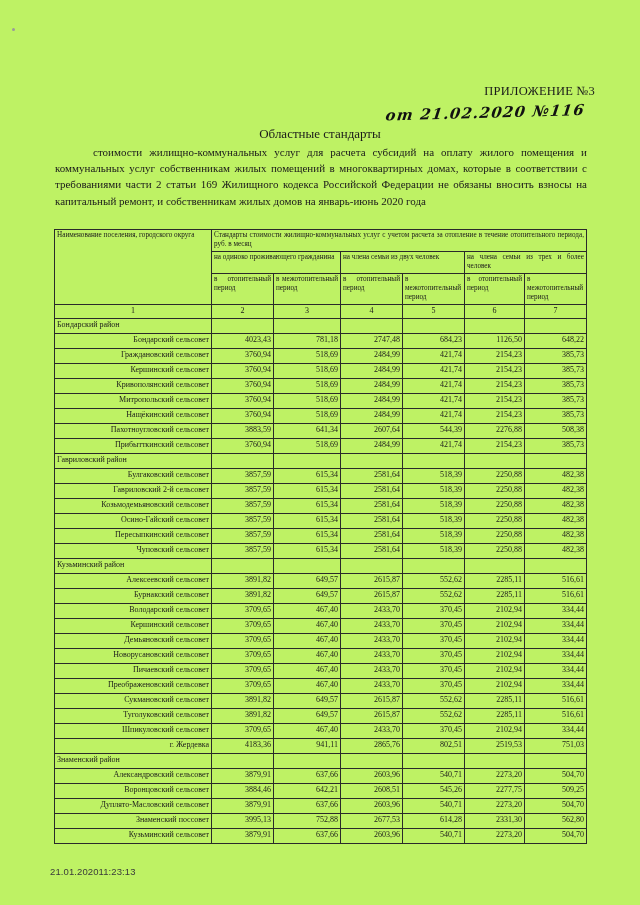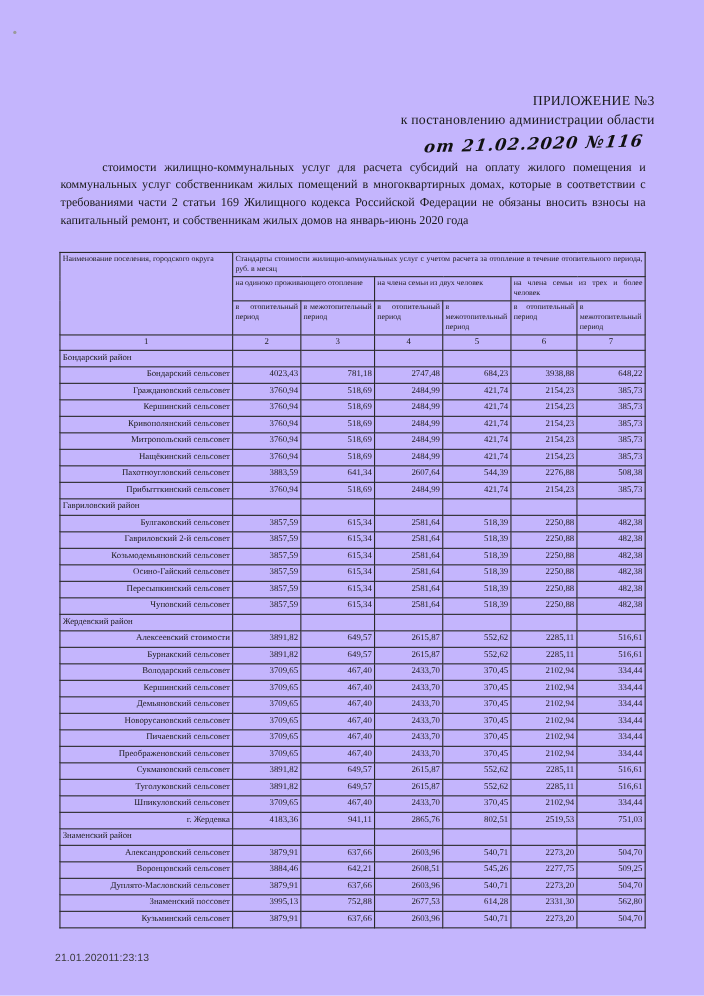--- a/index.html
+++ b/index.html
@@ -13,21 +13,21 @@
     height: 905px;
     position: relative;
     font-family: "Liberation Serif", "DejaVu Serif", serif;
     color: #1a1a1a;
     overflow: hidden;
   }
 
   .page {
     position: absolute;
     inset: 0;
-    background: #c4b5fd;
+    background: #bef264;
   }
 
   .corner-mark {
     position: absolute;
     left: 12px;
     top: 28px;
     width: 3px;
     height: 3px;
     background: #9a9a9a;
     border-radius: 50%;
@@ -170,44 +170,44 @@
 </style>
 </head>
 <body>
 
 <div class="page">
 
   <div class="corner-mark"></div>
 
   <div class="header-block">
     <div class="appendix-line">ПРИЛОЖЕНИЕ №3</div>
-    <div class="appendix-line l2">к постановлению администрации области</div>
     <span class="handwritten">от 21.02.2020 №116</span>
   </div>
 
+  <div class="doc-title">Областные стандарты</div>
 
   <div class="intro">стоимости жилищно-коммунальных услуг для расчета субсидий на оплату жилого помещения и коммунальных услуг собственникам жилых помещений в многоквартирных домах, которые в соответствии с требованиями части 2 статьи 169 Жилищного кодекса Российской Федерации не обязаны вносить взносы на капитальный ремонт, и собственникам жилых домов на январь-июнь 2020 года</div>
 
   <table class="main">
     <colgroup>
       <col style="width:157px">
       <col style="width:62px">
       <col style="width:67px">
       <col style="width:62px">
       <col style="width:62px">
       <col style="width:60px">
       <col style="width:62px">
     </colgroup>
     <thead>
       <tr>
         <th class="head-name" rowspan="3">Наименование поселения, городского округа</th>
         <th class="head-top" colspan="6">Стандарты стоимости жилищно-коммунальных услуг с учетом расчета за отопление в течение отопительного периода, руб. в месяц</th>
       </tr>
       <tr>
-        <th class="head-grp" colspan="2">на одиноко проживающего отопление</th>
+        <th class="head-grp" colspan="2">на одиноко проживающего гражданина</th>
         <th class="head-grp" colspan="2">на члена семьи из двух человек</th>
         <th class="head-grp" colspan="2">на члена семьи из трех и более человек</th>
       </tr>
       <tr>
         <th class="head-sub">в отопительный период</th>
         <th class="head-sub">в межотопительный период</th>
         <th class="head-sub">в отопительный период</th>
         <th class="head-sub">в межотопительный период</th>
         <th class="head-sub">в отопительный период</th>
         <th class="head-sub">в межотопительный период</th>
@@ -231,21 +231,21 @@
           <td class="blank"></td>
           <td class="blank"></td>
           <td class="blank"></td>
         </tr>
         <tr>
           <td class="place">Бондарский сельсовет</td>
           <td class="val">4023,43</td>
           <td class="val">781,18</td>
           <td class="val">2747,48</td>
           <td class="val">684,23</td>
-          <td class="val">3938,88</td>
+          <td class="val">1126,50</td>
           <td class="val">648,22</td>
         </tr>
         <tr>
           <td class="place">Граждановский сельсовет</td>
           <td class="val">3760,94</td>
           <td class="val">518,69</td>
           <td class="val">2484,99</td>
           <td class="val">421,74</td>
           <td class="val">2154,23</td>
           <td class="val">385,73</td>
@@ -361,30 +361,30 @@
         <tr>
           <td class="place">Чуповский сельсовет</td>
           <td class="val">3857,59</td>
           <td class="val">615,34</td>
           <td class="val">2581,64</td>
           <td class="val">518,39</td>
           <td class="val">2250,88</td>
           <td class="val">482,38</td>
         </tr>
         <tr>
-          <td class="region">Жердевский район</td>
-          <td class="blank"></td>
-          <td class="blank"></td>
-          <td class="blank"></td>
-          <td class="blank"></td>
-          <td class="blank"></td>
-          <td class="blank"></td>
-        </tr>
-        <tr>
-          <td class="place">Алексеевский стоимости</td>
+          <td class="region">Кузьминский район</td>
+          <td class="blank"></td>
+          <td class="blank"></td>
+          <td class="blank"></td>
+          <td class="blank"></td>
+          <td class="blank"></td>
+          <td class="blank"></td>
+        </tr>
+        <tr>
+          <td class="place">Алексеевский сельсовет</td>
           <td class="val">3891,82</td>
           <td class="val">649,57</td>
           <td class="val">2615,87</td>
           <td class="val">552,62</td>
           <td class="val">2285,11</td>
           <td class="val">516,61</td>
         </tr>
         <tr>
           <td class="place">Бурнакский сельсовет</td>
           <td class="val">3891,82</td>

